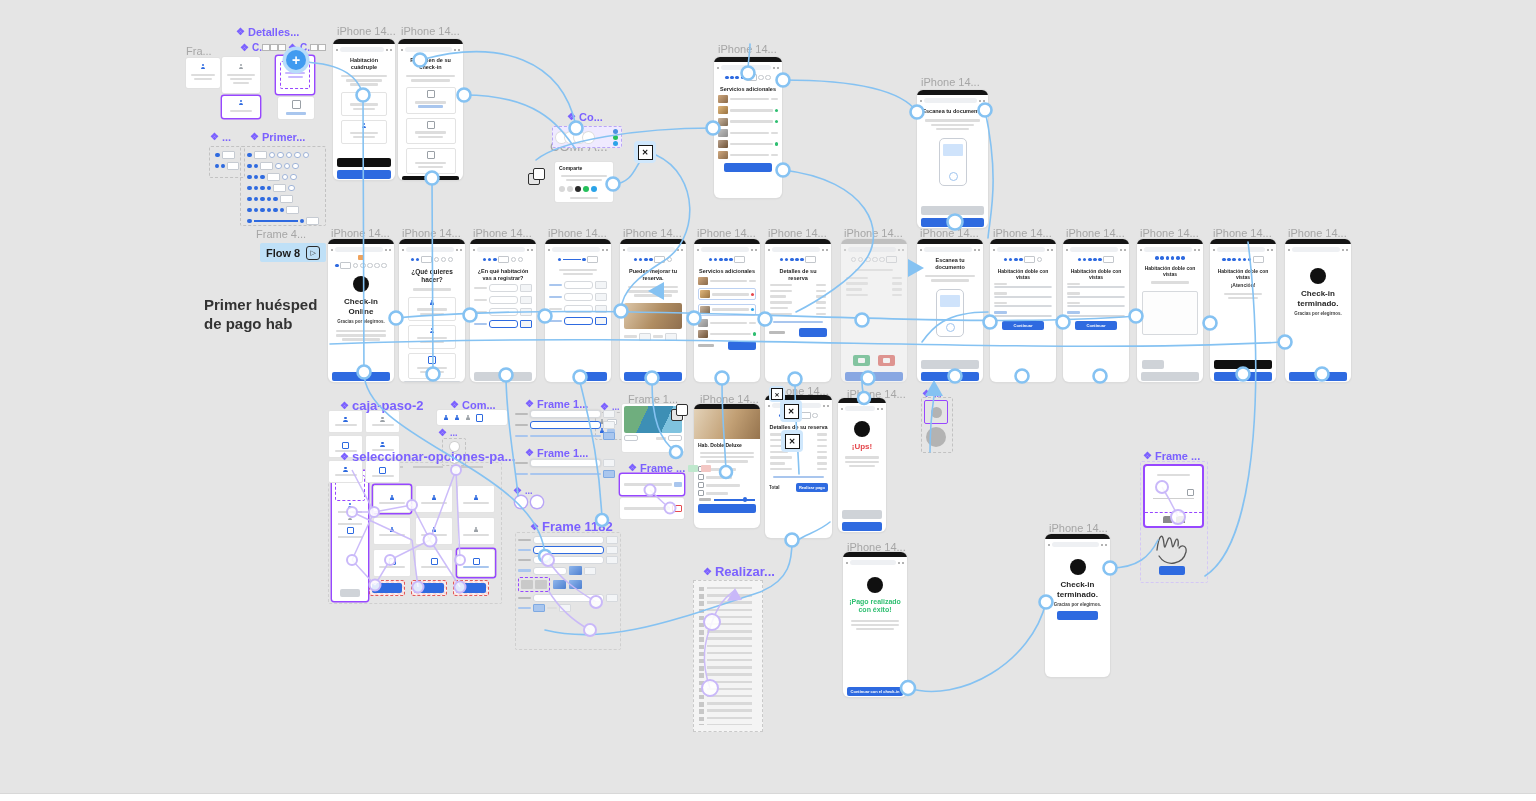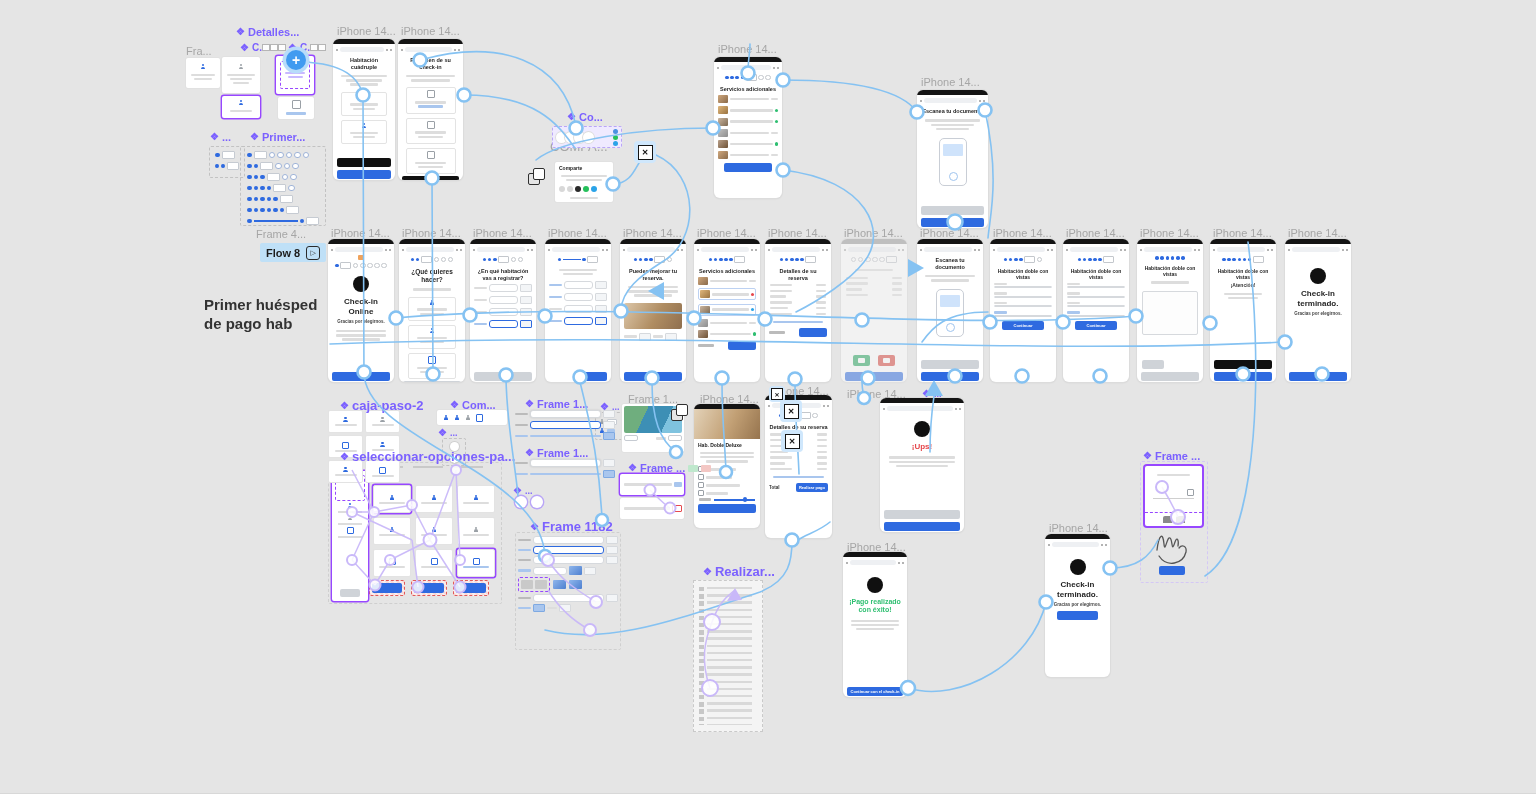--- a/index.html
+++ b/index.html
@@ -1283,21 +1283,21 @@
     <span class="xin" style="width:10px;height:10px;font-size:6px">✕</span>
   </div>
 <div class="xbox" style="left:780px;top:400px;width:22px;height:22px">
     <span class="xin" style="width:13px;height:13px;font-size:8px">✕</span>
   </div>
 <div class="xbox" style="left:781px;top:430px;width:22px;height:22px">
     <span class="xin" style="width:13px;height:13px;font-size:8px">✕</span>
   </div>
 
 <div class="glabel" style="left:847px;top:388px">iPhone 14...</div>
-<div class="ph" style="left:880px;top:398px;width:84px;height:134px">
+<div class="ph" style="left:838px;top:398px;width:48px;height:134px">
   <div class="st"></div>
   <div class="ur">
       <span class="gd"></span>
       <span class="pill"></span>
       <span class="gd"></span>
       <span class="gd"></span>
     </div>
   <div class="logo" style="margin-top:8px"></div>
   <div class="t1 red">¡Ups!</div>
   <div class="skg">

